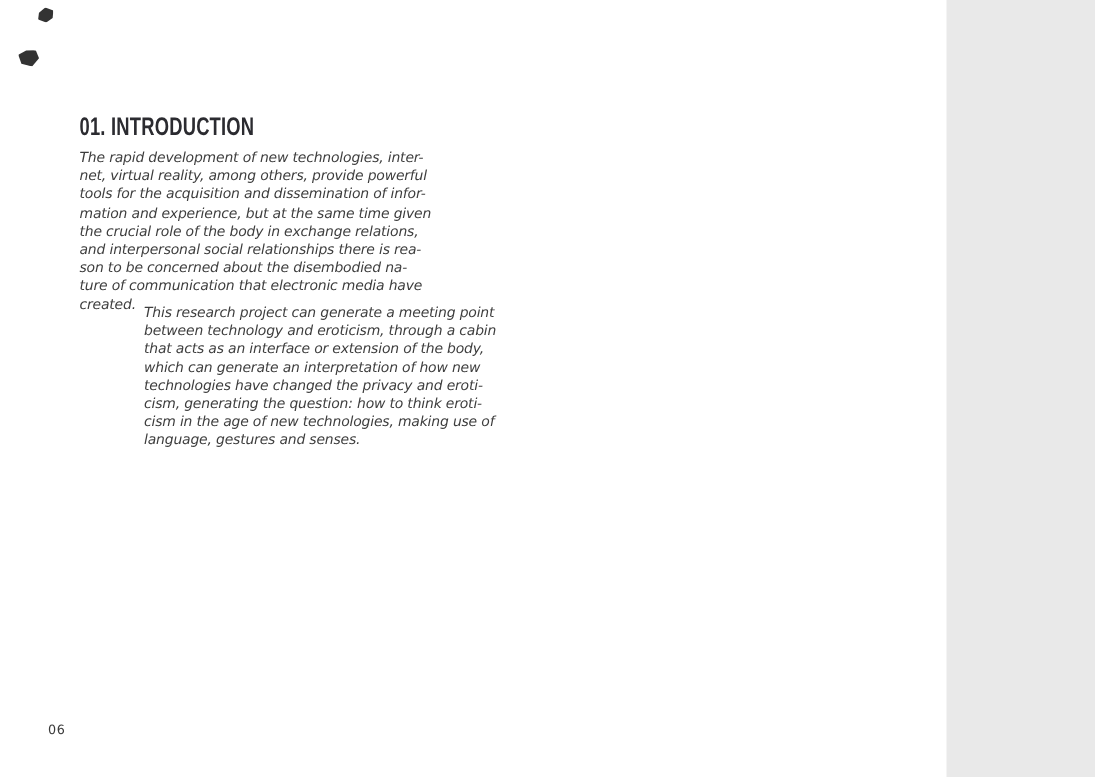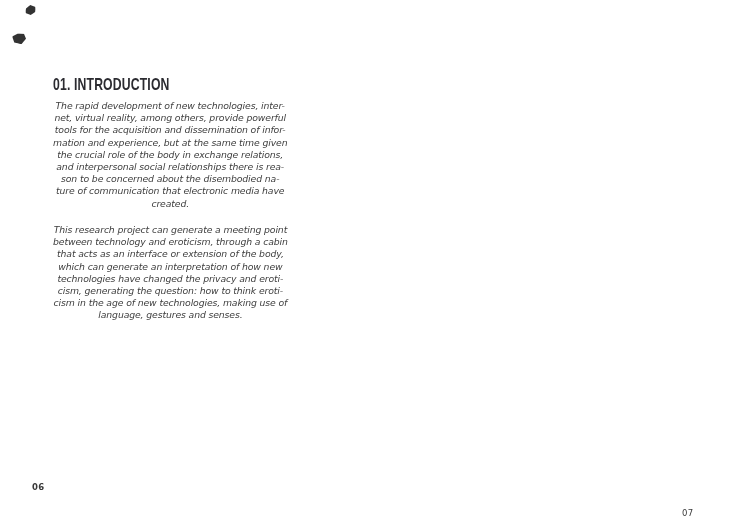--- a/index.html
+++ b/index.html
@@ -9,25 +9,24 @@
     --page-number: #3a3a3a;
     --smudge: #333333;
   }
   * { margin: 0; padding: 0; box-sizing: border-box; }
   html, body { background: #e9e9e9; }
   body {
     font-family: "DejaVu Sans", sans-serif;
   }
   .spread {
     position: relative;
-    width: 730px;
+    width: 631px;
     height: 518px;
     background: var(--background);
     overflow: hidden;
-    text-align: center;
   }
   .page {
     position: absolute;
     top: 0;
     height: 518px;
     width: 365px;
   }
   .page-left  { left: 0; }
   .page-right { left: 365px; }
 
@@ -66,31 +65,31 @@
     left: 53px;            
     font-family: "DejaVu Sans", sans-serif;
     font-size: 9.3px;
     line-height: 12.2px;
     letter-spacing: -0.12px;
     color: var(--body-text);
     white-space: pre;      
     font-style: italic;
   }
   .paragraph-1 { top: 100px; }
-  .paragraph-2 { top: 224px; }  
+  .paragraph-2 { top: 203px; margin-left: 43px; }  
 
   .page-number {
     position: absolute;
     top: 482px;
     font-family: "DejaVu Sans", sans-serif;
     font-size: 8.5px;
     letter-spacing: 0.4px;
     color: var(--page-number);
   }
-  .page-number-left  { left: 32px; font-weight: bold; }
+  .page-number-left  { left: 32px; }
   .page-number-right { left: 682px; margin-top: 26px; }
 </style>
 </head>
 <body>
 
 <div class="spread">
 
   <div class="page page-left">
     <div class="smudge smudge-1"></div>
     <div class="smudge smudge-2"></div>

